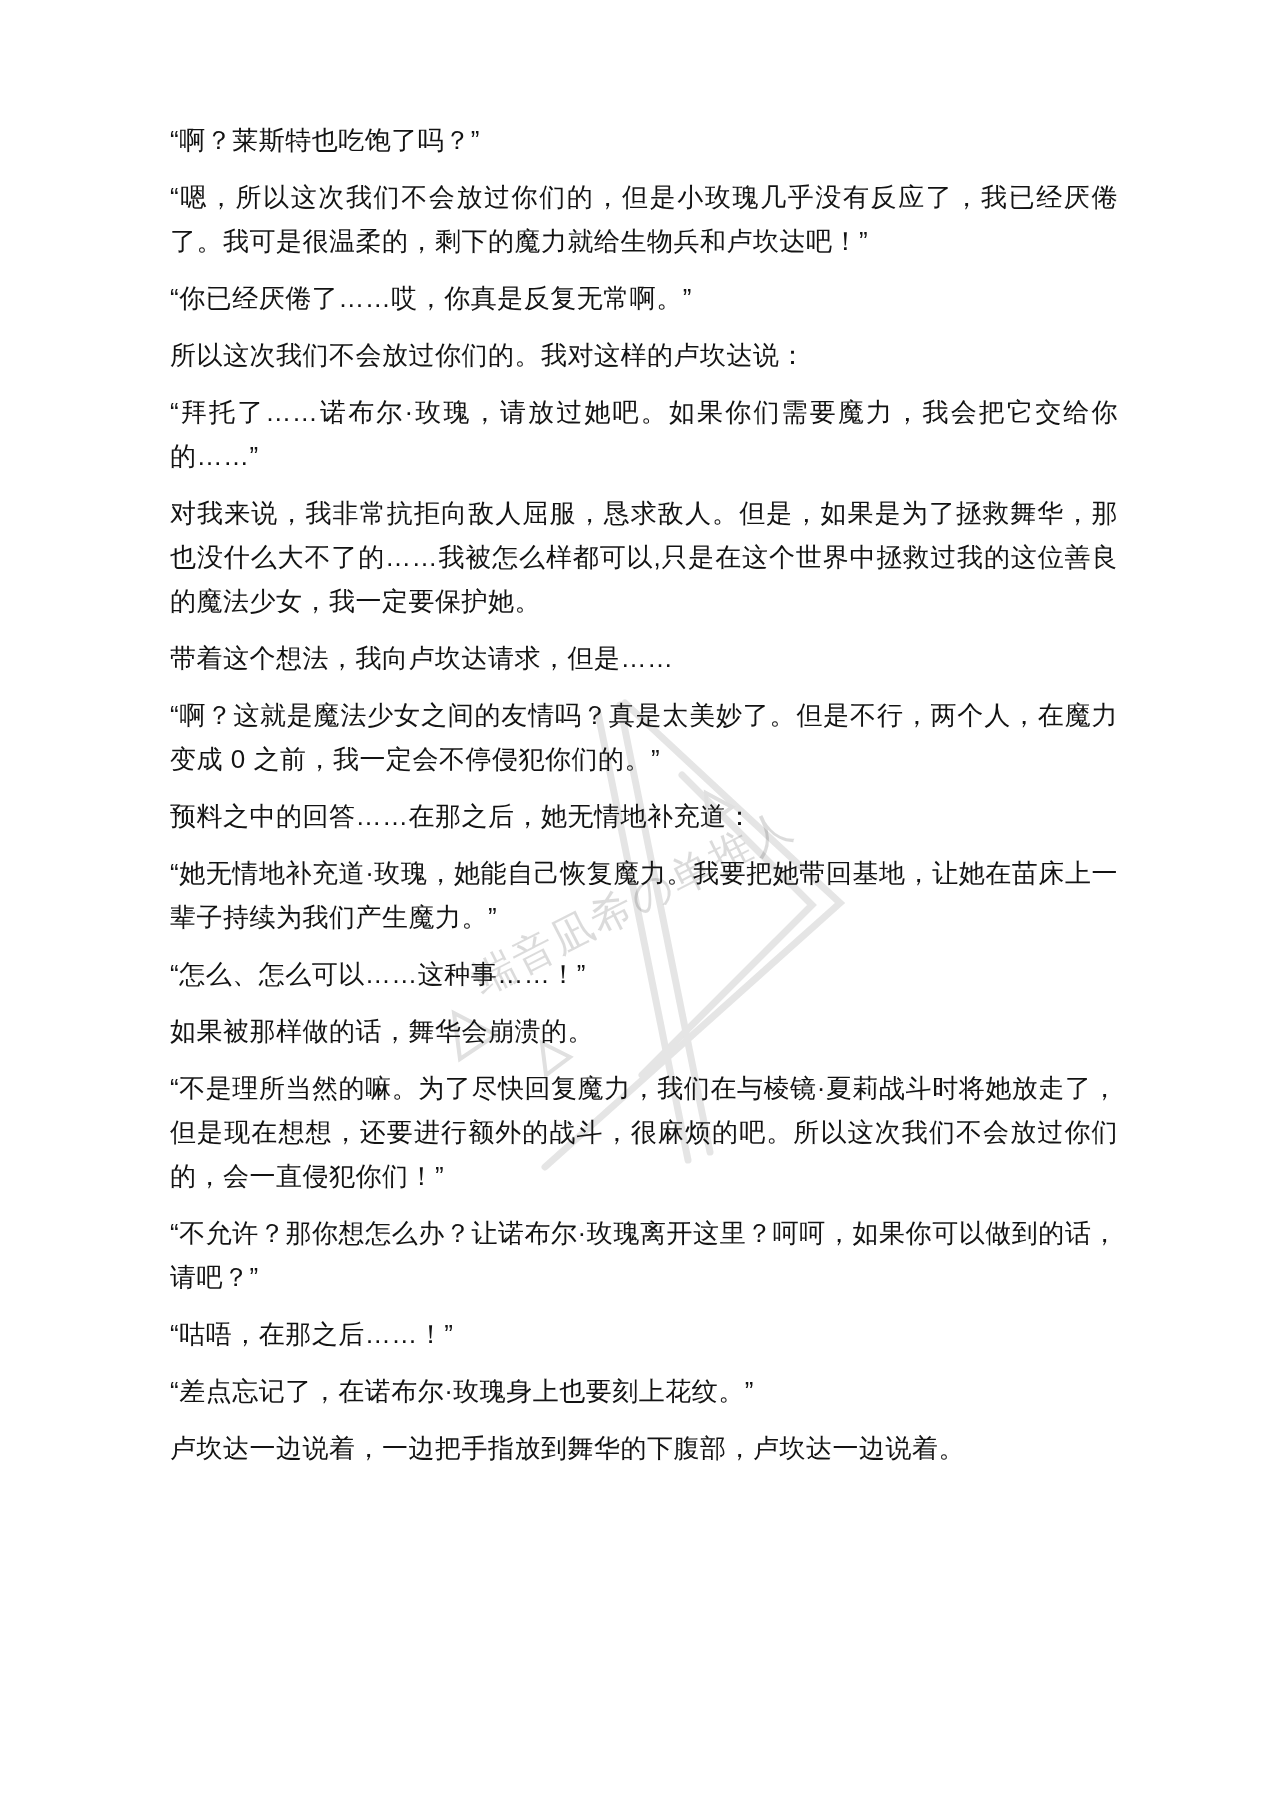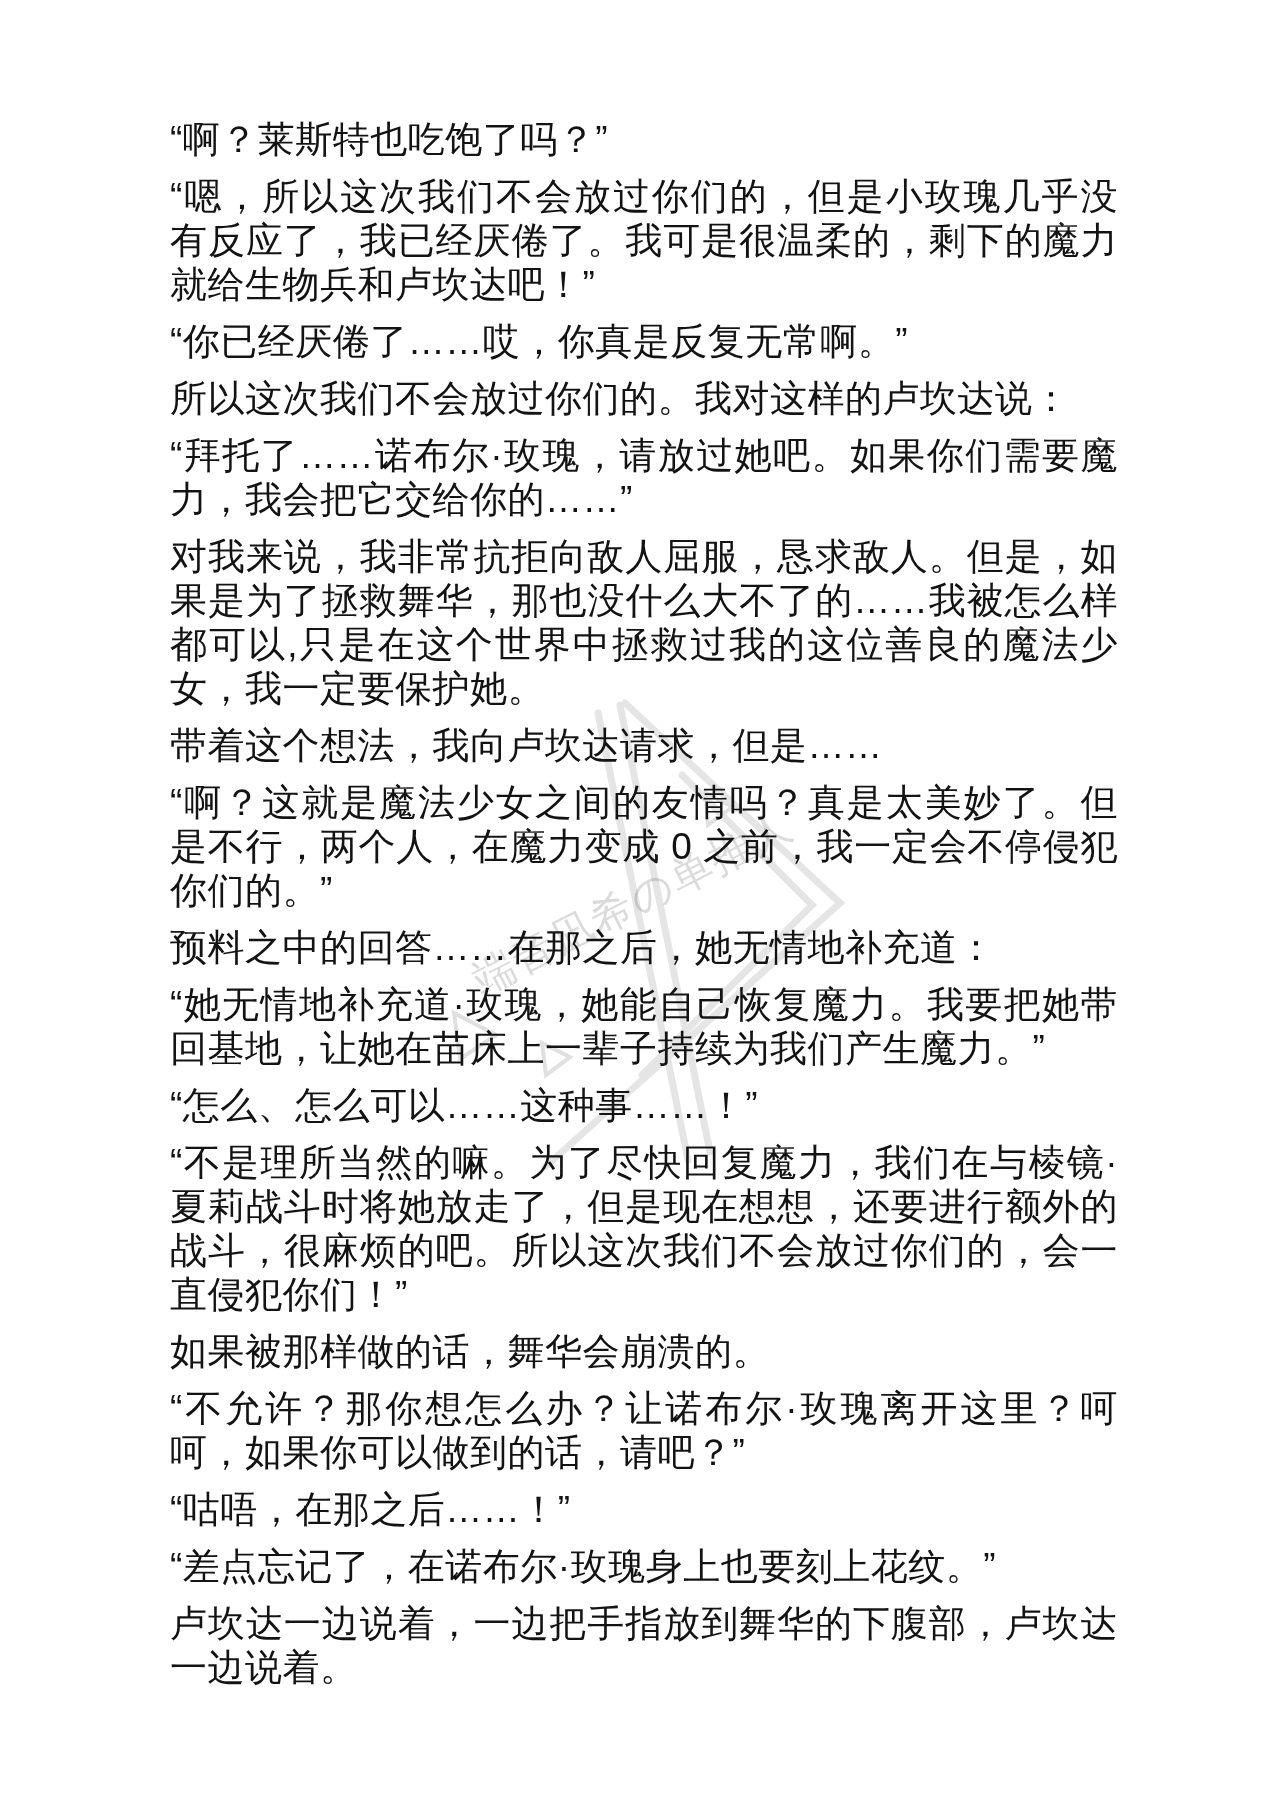--- a/index.html
+++ b/index.html
@@ -17,21 +17,21 @@
   }
   .text-column {
     position: absolute;
     left: 170px;
     top: 118px;
     width: 948px;
     color: #131313;
   }
   .text-column p {
     margin: 0 0 13px 0;
-    font-size: 37px;
+    font-size: 26px;
     line-height: 44px;
     letter-spacing: 0.5px;
     text-align: justify;
     text-justify: inter-ideograph;
   }
   .watermark {
     position: absolute;
     left: 420px;
     top: 655px;
     width: 470px;
@@ -71,21 +71,21 @@
     <p>“嗯，所以这次我们不会放过你们的，但是小玫瑰几乎没有反应了，我已经厌倦了。我可是很温柔的，剩下的魔力就给生物兵和卢坎达吧！”</p>
     <p>“你已经厌倦了……哎，你真是反复无常啊。”</p>
     <p>所以这次我们不会放过你们的。我对这样的卢坎达说：</p>
     <p>“拜托了……诺布尔·玫瑰，请放过她吧。如果你们需要魔力，我会把它交给你的……”</p>
     <p>对我来说，我非常抗拒向敌人屈服，恳求敌人。但是，如果是为了拯救舞华，那也没什么大不了的……我被怎么样都可以,只是在这个世界中拯救过我的这位善良的魔法少女，我一定要保护她。</p>
     <p>带着这个想法，我向卢坎达请求，但是……</p>
     <p>“啊？这就是魔法少女之间的友情吗？真是太美妙了。但是不行，两个人，在魔力变成 0 之前，我一定会不停侵犯你们的。”</p>
     <p>预料之中的回答……在那之后，她无情地补充道：</p>
     <p>“她无情地补充道·玫瑰，她能自己恢复魔力。我要把她带回基地，让她在苗床上一辈子持续为我们产生魔力。”</p>
     <p>“怎么、怎么可以……这种事……！”</p>
+    <p>如果被那样做的话，舞华会崩溃的。</p>
     <p>“不是理所当然的嘛。为了尽快回复魔力，我们在与棱镜·夏莉战斗时将她放走了，但是现在想想，还要进行额外的战斗，很麻烦的吧。所以这次我们不会放过你们的，会一直侵犯你们！”</p>
-    <p>如果被那样做的话，舞华会崩溃的。</p>
     <p>“不允许？那你想怎么办？让诺布尔·玫瑰离开这里？呵呵，如果你可以做到的话，请吧？”</p>
     <p>“咕唔，在那之后……！”</p>
     <p>“差点忘记了，在诺布尔·玫瑰身上也要刻上花纹。”</p>
     <p>卢坎达一边说着，一边把手指放到舞华的下腹部，卢坎达一边说着。</p>
   </div>
 
 </div>
 
 </body></html>

